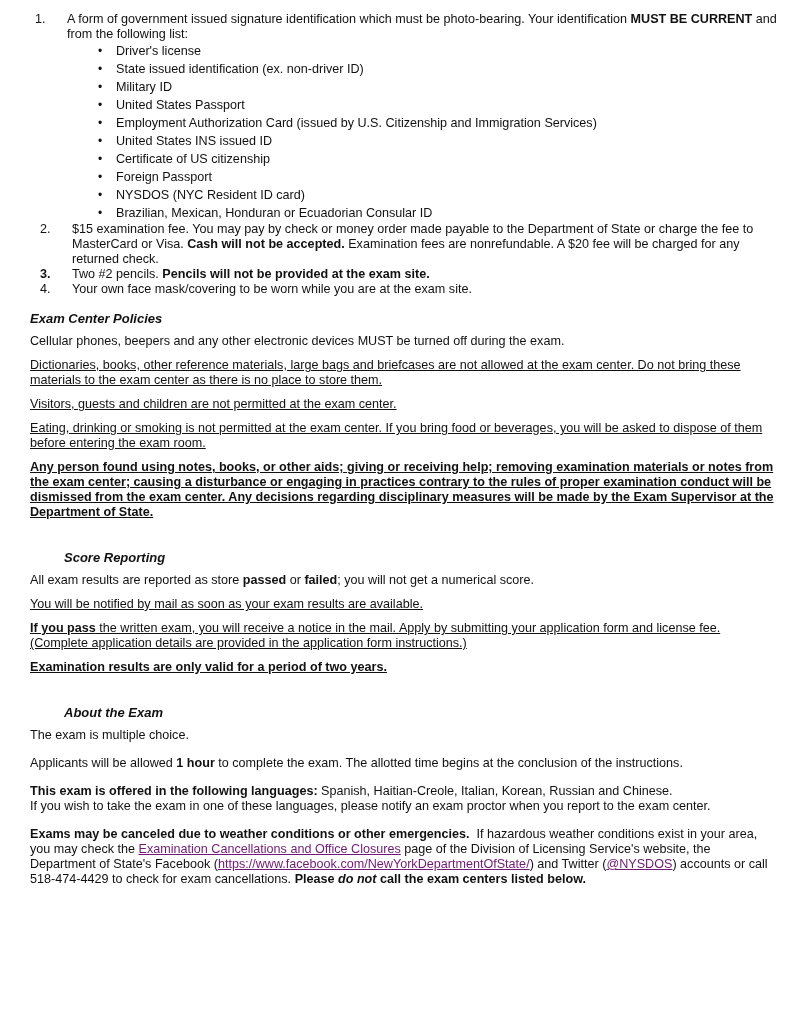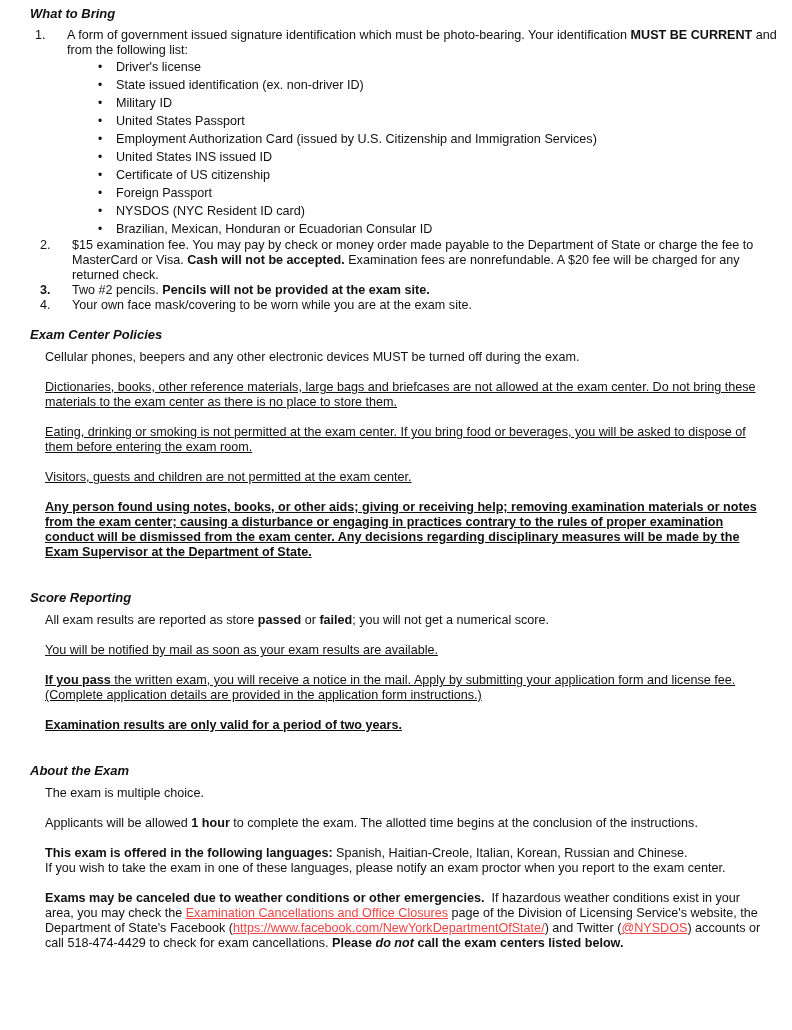--- a/index.html
+++ b/index.html
@@ -20,34 +20,33 @@
       position: absolute; left: 10px; top: 0; width: 24px; text-align: left;
     }
     ol.bring > li.first { padding-left: 37px; }
     ol.bring > li.first .num { left: 5px; }
     ul.ids { list-style: none; margin: 0; padding: 0 0 0 29px; }
     ul.ids li { position: relative; padding-left: 20px; line-height: 18px; }
     ul.ids li .dot {
       position: absolute; left: 2px; top: 0; font-size: 12px;
     }
     .bold { font-weight: bold; }
-    p { margin: 15px; }
+    p { margin: 0; }
     .sec-gap-sm { margin-top: 14px; }
-    .sec-gap-lg { margin-top: 30px; }
+    .sec-gap-lg { margin-top: 30px; margin-left: 34px; }
     .para { margin-top: 9px; text-decoration: underline; }
     .para-first { margin-top: 7px; }
     .para-lg { margin-top: 13px; }
-    a.link { color: #ef4444; text-decoration: underline; }
+    a.link { color: #701a75; text-decoration: underline; }
   </style>
 </head>
 <body>
 
 <div class="page">
 
-  <h3 class="h-first">What to Bring</h3>
 
   <ol class="bring">
     <li class="first">
       <span class="num">1.</span>
       <span>A form of government issued signature identification which must be photo-bearing. Your identification </span><span class="bold">MUST BE CURRENT</span><span> and from the following list:</span>
       <ul class="ids">
         <li><span class="dot">•</span><span>Driver's license</span></li>
         <li><span class="dot">•</span><span>State issued identification (ex. non-driver ID)</span></li>
         <li><span class="dot">•</span><span>Military ID</span></li>
         <li><span class="dot">•</span><span>United States Passport</span></li>
@@ -69,22 +68,22 @@
     </li>
     <li>
       <span class="num">4.</span>
       <span>Your own face mask/covering to be worn while you are at the exam site.</span>
     </li>
   </ol>
 
   <h3 class="sec-gap-sm">Exam Center Policies</h3>
   <p class="para-first">Cellular phones, beepers and any other electronic devices MUST be turned off during the exam.</p>
   <p class="para">Dictionaries, books, other reference materials, large bags and briefcases are not allowed at the exam center. Do not bring these materials to the exam center as there is no place to store them.</p>
+  <p class="para">Visitors, guests and children are not permitted at the exam center.</p>
   <p class="para">Eating, drinking or smoking is not permitted at the exam center. If you bring food or beverages, you will be asked to dispose of them before entering the exam room.</p>
-  <p class="para">Visitors, guests and children are not permitted at the exam center.</p>
   <p class="para bold">Any person found using notes, books, or other aids; giving or receiving help; removing examination materials or notes from the exam center; causing a disturbance or engaging in practices contrary to the rules of proper examination conduct will be dismissed from the exam center. Any decisions regarding disciplinary measures will be made by the Exam Supervisor at the Department of State.</p>
 
   <h3 class="sec-gap-lg">Score Reporting</h3>
   <p class="para-first"><span>All exam results are reported as store </span><span class="bold">passed</span><span> or </span><span class="bold">failed</span><span>; you will not get a numerical score.</span></p>
   <p class="para">You will be notified by mail as soon as your exam results are available.</p>
   <p class="para"><span class="bold">If you pass</span><span> the written exam, you will receive a notice in the mail. Apply by submitting your application form and license fee. (Complete application details are provided in the application form instructions.)</span></p>
   <p class="para bold">Examination results are only valid for a period of two years.</p>
 
   <h3 class="sec-gap-lg">About the Exam</h3>
   <p class="para-first">The exam is multiple choice.</p>

